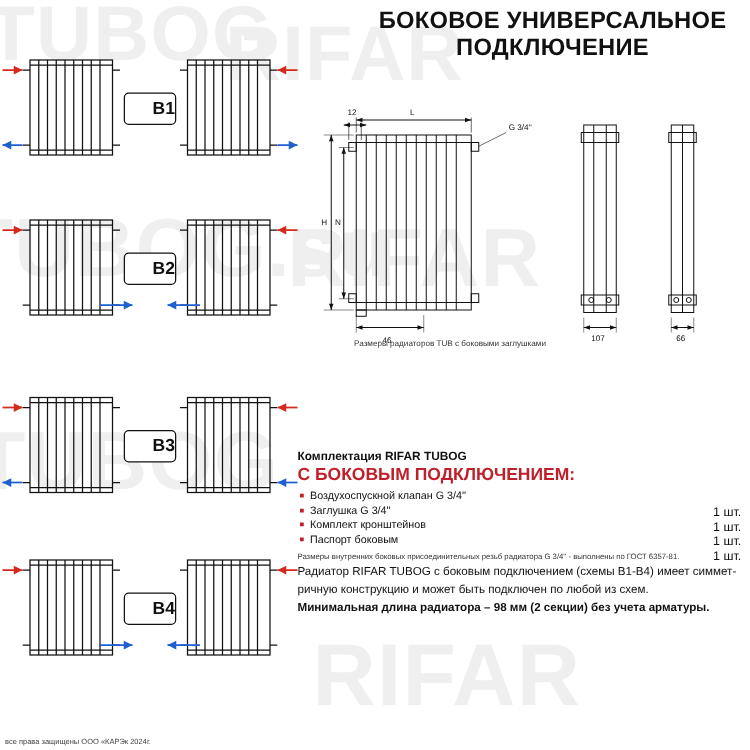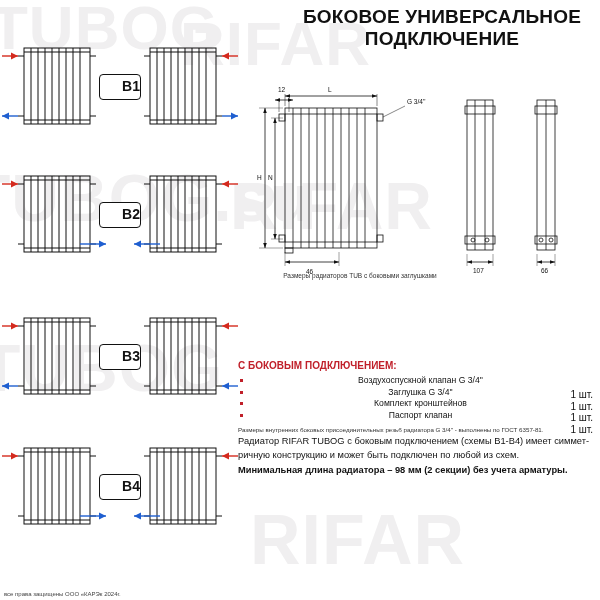--- a/index.html
+++ b/index.html
@@ -41,22 +41,22 @@
   .middim{position:absolute;left:245px;top:84px;width:215px;height:200px;z-index:2;}
   .capt{
     position:absolute;left:245px;top:272px;width:230px;
     font-size:6.5px;color:#333;text-align:center;
   }
   
   .rightdim{position:absolute;left:455px;top:96px;width:140px;height:180px;z-index:2;}
   
   .txt{position:absolute;left:238px;top:360px;width:355px;z-index:2;}
   .t-title{font-size:9.5px;font-weight:bold;color:#111;}
-  .t-sub{font-size:10px;font-weight:bold;color:#c0202a;margin-bottom:4px;}
-  .itm{position:relative;font-size:8.6px;padding-left:10px;margin:1.5px 0;text-align:center;}
+  .t-sub{font-size:14px;font-weight:bold;color:#c0202a;margin-bottom:4px;}
+  .itm{position:relative;font-size:8.6px;padding-left:10px;margin:1.5px 0;}
   .itm .bullet{position:absolute;left:2px;top:4px;width:3px;height:3px;background:#c0202a;}
   .itm .qty{position:absolute;right:0;top:14px;font-size:10px;margin-left:28px;}
   .note{font-size:6.2px;color:#333;margin-top:6px;line-height:1.4;}
   .para{font-size:9.3px;line-height:1.5;margin-top:1px;}
   .para.last{font-weight:bold;}
   
   .footer{
     position:absolute;left:4px;bottom:3px;font-size:6px;color:#444;z-index:3;
   }
 </style>
@@ -413,40 +413,41 @@
         <polygon points="100,166 95,164.2 95,167.8"></polygon>
     </g>
     <g font-family="Liberation Sans, sans-serif" font-size="6.5" fill="#111">
       <text x="18" y="177">107</text>
       <text x="86" y="177">66</text>
     </g>
   </svg>
 </div>
 
 <div class="txt">
+  <div class="t-title">Комплектация RIFAR TUBOG</div>
   <div class="t-sub">С БОКОВЫМ ПОДКЛЮЧЕНИЕМ:</div>
 
   <div class="itm">
     <span class="bullet"></span>
     <span>Воздухоспускной клапан G 3/4''</span>
     <span class="qty">1 шт.</span>
   </div>
   <div class="itm">
     <span class="bullet"></span>
     <span>Заглушка G 3/4''</span>
     <span class="qty">1 шт.</span>
   </div>
   <div class="itm">
     <span class="bullet"></span>
     <span>Комплект кронштейнов</span>
     <span class="qty">1 шт.</span>
   </div>
   <div class="itm">
     <span class="bullet"></span>
-    <span>Паспорт клапан</span>
+    <span>Паспорт боковым</span>
     <span class="qty">1 шт.</span>
   </div>
 
   <div class="note">Размеры внутренних боковых присоединительных резьб радиатора G 3/4'' - выполнены по ГОСТ 6357-81.</div>
 
   <div class="para">Радиатор RIFAR TUBOG с боковым подключением (схемы B1-B4) имеет симмет-ричную конструкцию и может быть подключен по любой из схем.</div>
   <div class="para last">Минимальная длина радиатора – 98 мм (2 секции) без учета арматуры.</div>
 </div>
 
 <div class="footer">все права защищены ООО «КАРЭк 2024г.</div>

